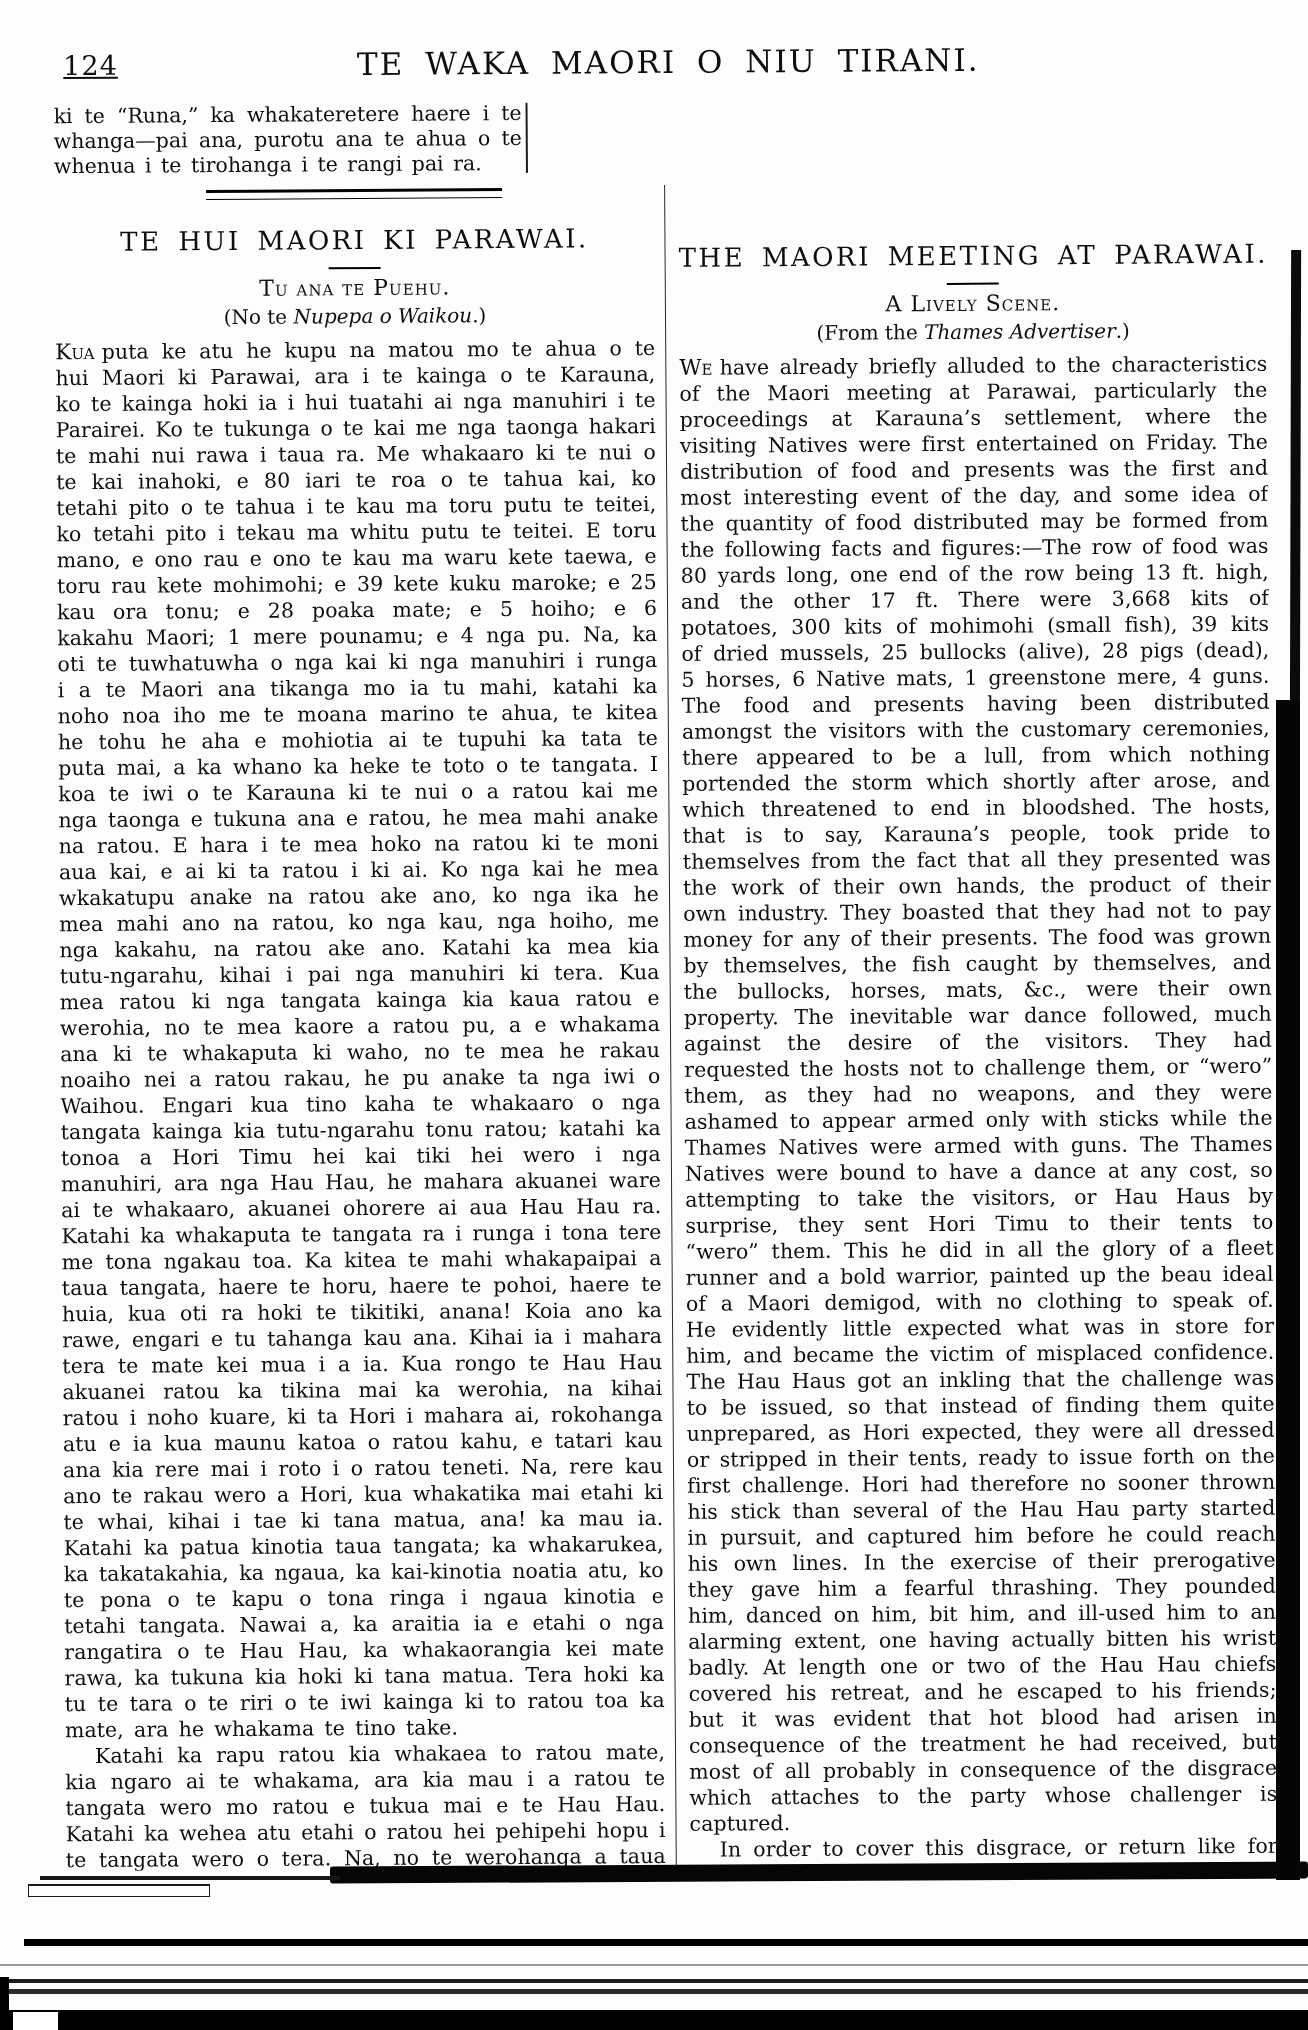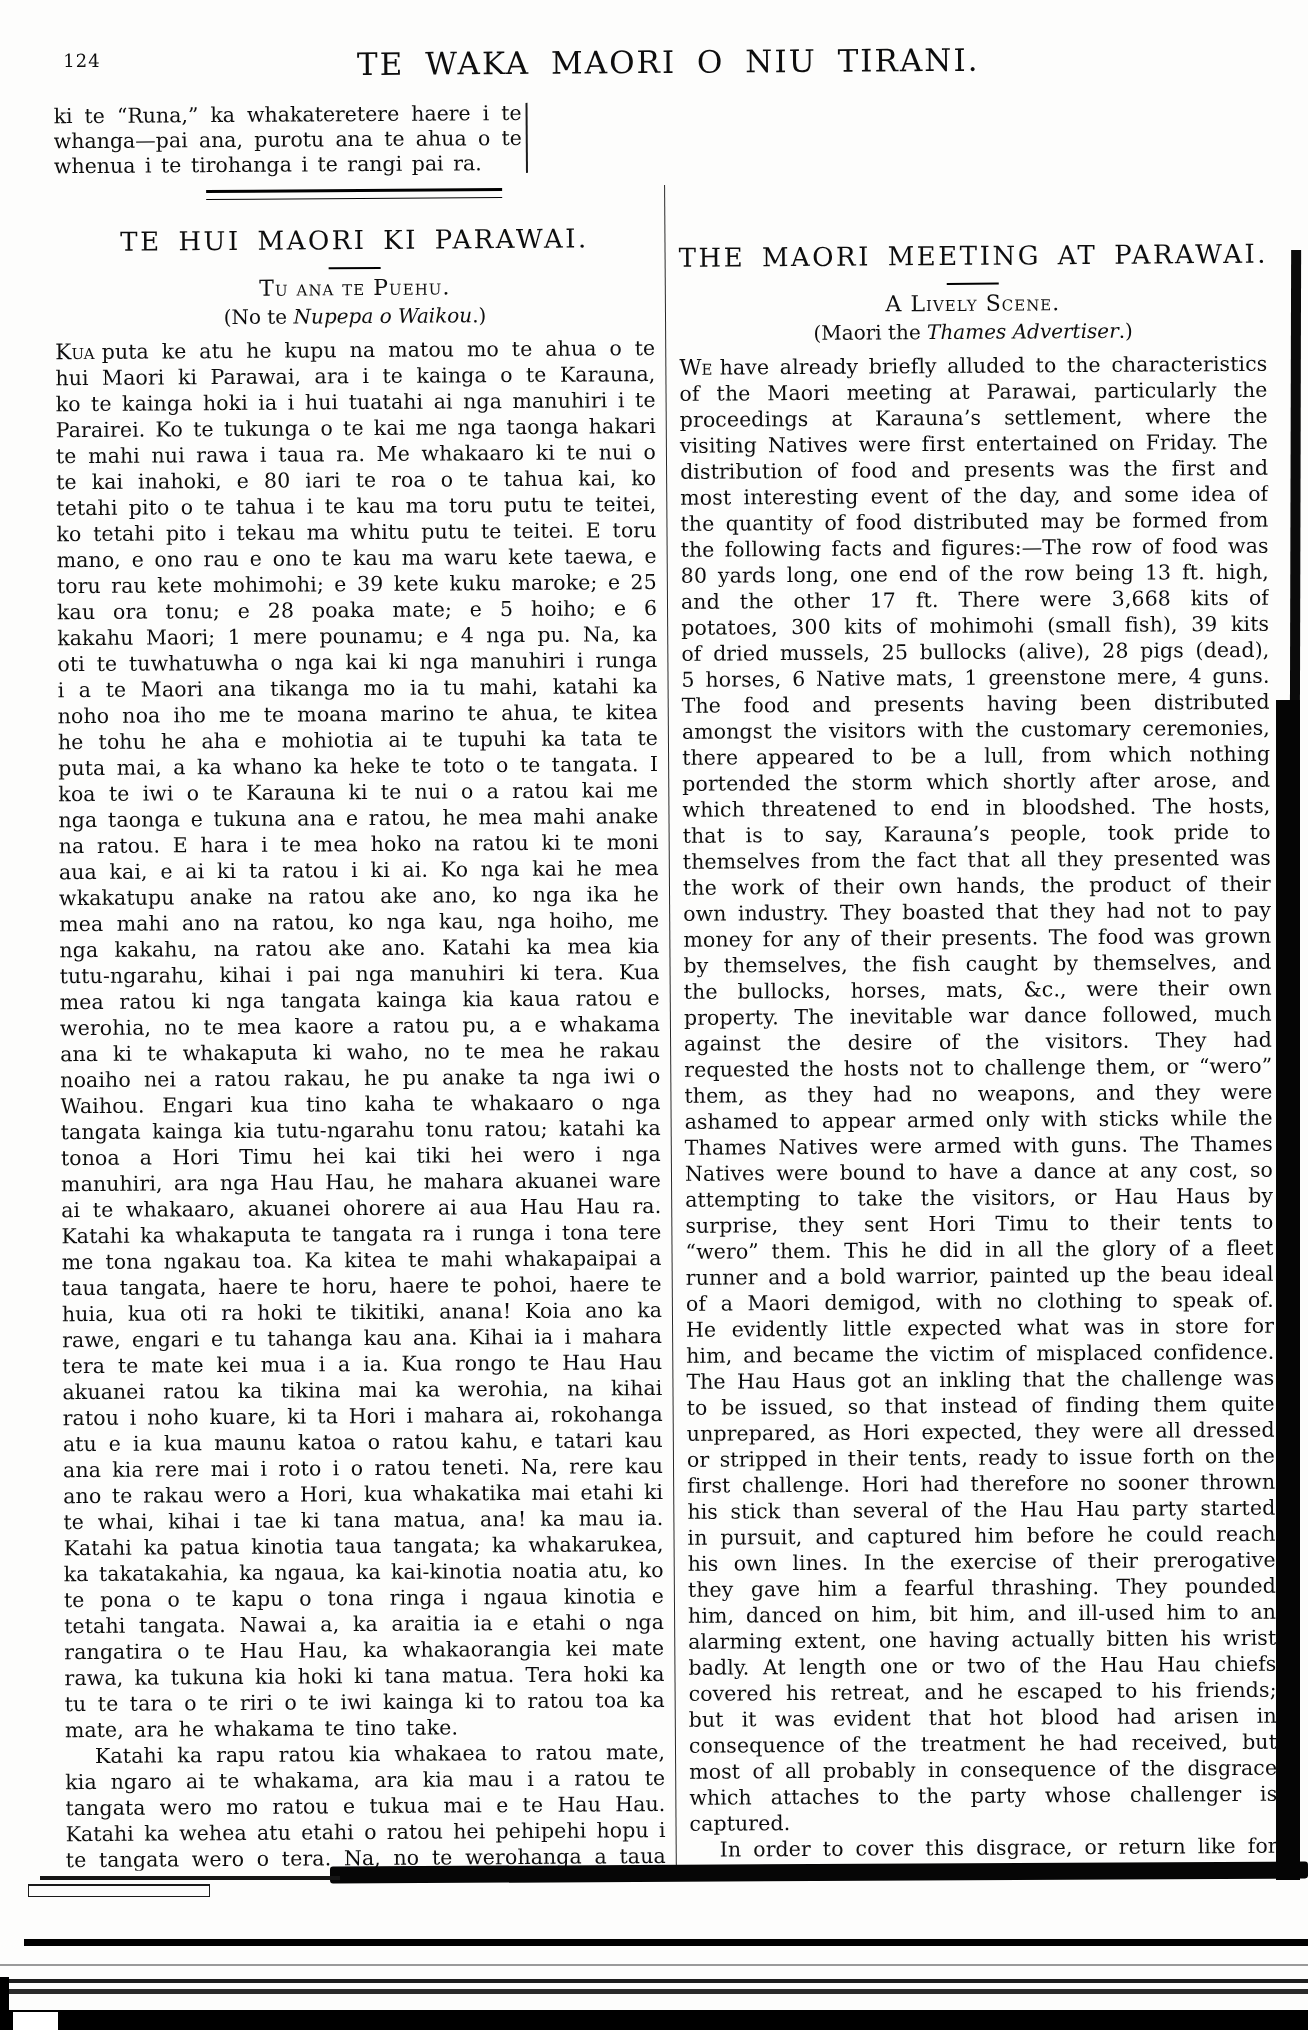--- a/index.html
+++ b/index.html
@@ -14,21 +14,21 @@
   }
   .sheet {
     position: relative;
     padding: 44px 20px 0 58px;
     transform: rotate(-0.4deg);
     transform-origin: 50% 40%;
   }
   .masthead { position: relative; height: 44px; }
   .pagenum {
     position: absolute; left: 10px; top: 2px;
-    font-size: 18px; letter-spacing: 1px;
+    font-size: 27px; letter-spacing: 1px; text-decoration: underline;
   }
   .title {
     margin: 0; text-align: center;
     font-size: 31px; font-weight: normal;
     letter-spacing: 2px; word-spacing: 9px;
     white-space: nowrap;
   }
   .intro-row { display: flex; margin-top: 12px; }
   .intro {
     margin: 0; width: 468px;
@@ -121,21 +121,21 @@
         <h3 class="subheading sc">Tu ana te Puehu.</h3>
         <p class="source"><span>(No te </span><span class="it">Nupepa o Waikou</span><span>.)</span></p>
         <p class="body-p"><span class="lead sc">Kua</span><span>puta ke atu he kupu na matou mo te ahua o te hui Maori ki Parawai, ara i te kainga o te Karauna, ko te kainga hoki ia i hui tuatahi ai nga manuhiri i te Parairei. Ko te tukunga o te kai me nga taonga hakari te mahi nui rawa i taua ra. Me whakaaro ki te nui o te kai inahoki, e 80 iari te roa o te tahua kai, ko tetahi pito o te tahua i te kau ma toru putu te teitei, ko tetahi pito i tekau ma whitu putu te teitei. E toru mano, e ono rau e ono te kau ma waru kete taewa, e toru rau kete mohimohi; e 39 kete kuku maroke; e 25 kau ora tonu; e 28 poaka mate; e 5 hoiho; e 6 kakahu Maori; 1 mere pounamu; e 4 nga pu. Na, ka oti te tuwhatuwha o nga kai ki nga manuhiri i runga i a te Maori ana tikanga mo ia tu mahi, katahi ka noho noa iho me te moana marino te ahua, te kitea he tohu he aha e mohiotia ai te tupuhi ka tata te puta mai, a ka whano ka heke te toto o te tangata. I koa te iwi o te Karauna ki te nui o a ratou kai me nga taonga e tukuna ana e ratou, he mea mahi anake na ratou. E hara i te mea hoko na ratou ki te moni aua kai, e ai ki ta ratou i ki ai. Ko nga kai he mea wkakatupu anake na ratou ake ano, ko nga ika he mea mahi ano na ratou, ko nga kau, nga hoiho, me nga kakahu, na ratou ake ano. Katahi ka mea kia tutu-ngarahu, kihai i pai nga manuhiri ki tera. Kua mea ratou ki nga tangata kainga kia kaua ratou e werohia, no te mea kaore a ratou pu, a e whakama ana ki te whakaputa ki waho, no te mea he rakau noaiho nei a ratou rakau, he pu anake ta nga iwi o Waihou. Engari kua tino kaha te whakaaro o nga tangata kainga kia tutu-ngarahu tonu ratou; katahi ka tonoa a Hori Timu hei kai tiki hei wero i nga manuhiri, ara nga Hau Hau, he mahara akuanei ware ai te whakaaro, akuanei ohorere ai aua Hau Hau ra. Katahi ka whakaputa te tangata ra i runga i tona tere me tona ngakau toa. Ka kitea te mahi whakapaipai a taua tangata, haere te horu, haere te pohoi, haere te huia, kua oti ra hoki te tikitiki, anana! Koia ano ka rawe, engari e tu tahanga kau ana. Kihai ia i mahara tera te mate kei mua i a ia. Kua rongo te Hau Hau akuanei ratou ka tikina mai ka werohia, na kihai ratou i noho kuare, ki ta Hori i mahara ai, rokohanga atu e ia kua maunu katoa o ratou kahu, e tatari kau ana kia rere mai i roto i o ratou teneti. Na, rere kau ano te rakau wero a Hori, kua whakatika mai etahi ki te whai, kihai i tae ki tana matua, ana! ka mau ia. Katahi ka patua kinotia taua tangata; ka whakarukea, ka takatakahia, ka ngaua, ka kai-kinotia noatia atu, ko te pona o te kapu o tona ringa i ngaua kinotia e tetahi tangata. Nawai a, ka araitia ia e etahi o nga rangatira o te Hau Hau, ka whakaorangia kei mate rawa, ka tukuna kia hoki ki tana matua. Tera hoki ka tu te tara o te riri o te iwi kainga ki to ratou toa ka mate, ara he whakama te tino take.</span></p>
         <p class="body-p indent">Katahi ka rapu ratou kia whakaea to ratou mate, kia ngaro ai te whakama, ara kia mau i a ratou te tangata wero mo ratou e tukua mai e te Hau Hau. Katahi ka wehea atu etahi o ratou hei pehipehi hopu i te tangata wero o tera. Na, no te werohanga a taua tangata ka rere ratou ki te hauketi i ta</p>
       </div>
 
       <div class="col col-right">
         <h2 class="heading">THE MAORI MEETING AT PARAWAI.</h2>
         <div class="short-rule"></div>
         <h3 class="subheading sc">A Lively Scene.</h3>
-        <p class="source"><span>(Maori the </span><span class="it">Thames Advertiser</span><span>.)</span></p>
+        <p class="source"><span>(From the </span><span class="it">Thames Advertiser</span><span>.)</span></p>
         <p class="body-p"><span class="lead sc">We</span><span>have already briefly alluded to the characteristics of the Maori meeting at Parawai, particularly the proceedings at Karauna’s settlement, where the visiting Natives were first entertained on Friday. The distribution of food and presents was the first and most interesting event of the day, and some idea of the quantity of food distributed may be formed from the following facts and figures:—The row of food was 80 yards long, one end of the row being 13 ft. high, and the other 17 ft. There were 3,668 kits of potatoes, 300 kits of mohimohi (small fish), 39 kits of dried mussels, 25 bullocks (alive), 28 pigs (dead), 5 horses, 6 Native mats, 1 greenstone mere, 4 guns. The food and presents having been distributed amongst the visitors with the customary ceremonies, there appeared to be a lull, from which nothing portended the storm which shortly after arose, and which threatened to end in bloodshed. The hosts, that is to say, Karauna’s people, took pride to themselves from the fact that all they presented was the work of their own hands, the product of their own industry. They boasted that they had not to pay money for any of their presents. The food was grown by themselves, the fish caught by themselves, and the bullocks, horses, mats, &amp;c., were their own property. The inevitable war dance followed, much against the desire of the visitors. They had requested the hosts not to challenge them, or “wero” them, as they had no weapons, and they were ashamed to appear armed only with sticks while the Thames Natives were armed with guns. The Thames Natives were bound to have a dance at any cost, so attempting to take the visitors, or Hau Haus by surprise, they sent Hori Timu to their tents to “wero” them. This he did in all the glory of a fleet runner and a bold warrior, painted up the beau ideal of a Maori demigod, with no clothing to speak of. He evidently little expected what was in store for him, and became the victim of misplaced confidence. The Hau Haus got an inkling that the challenge was to be issued, so that instead of finding them quite unprepared, as Hori expected, they were all dressed or stripped in their tents, ready to issue forth on the first challenge. Hori had therefore no sooner thrown his stick than several of the Hau Hau party started in pursuit, and captured him before he could reach his own lines. In the exercise of their prerogative they gave him a fearful thrashing. They pounded him, danced on him, bit him, and ill-used him to an alarming extent, one having actually bitten his wrist badly. At length one or two of the Hau Hau chiefs covered his retreat, and he escaped to his friends; but it was evident that hot blood had arisen in consequence of the treatment he had received, but most of all probably in consequence of the disgrace which attaches to the party whose challenger is captured.</span></p>
         <p class="body-p indent">In order to cover this disgrace, or return like for like, a few of the Thames Natives separating themselves from the main body, laid in ambush to capture the wero man who must be sent out by the Hau Hau party, and they started in pursuit, attempting to cut</p>
       </div>
 
     </div>
   </div>
 
   <div class="artifact fold-band-main"></div>
   <div class="artifact fold-line-left"></div>
   <div class="artifact fold-notch"></div>

